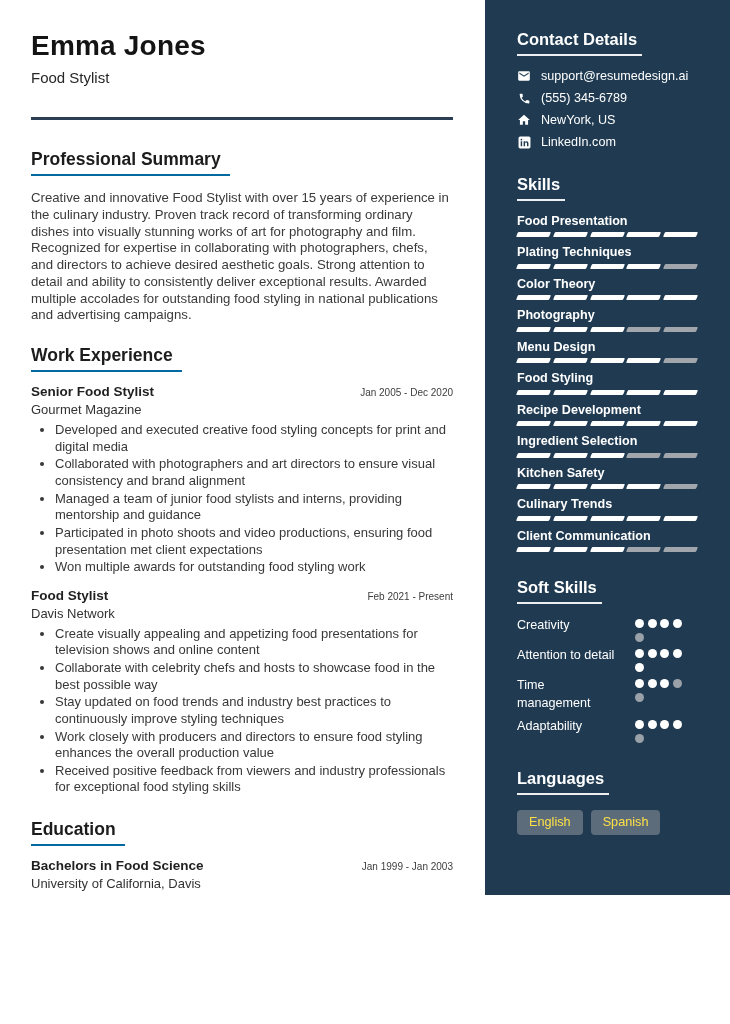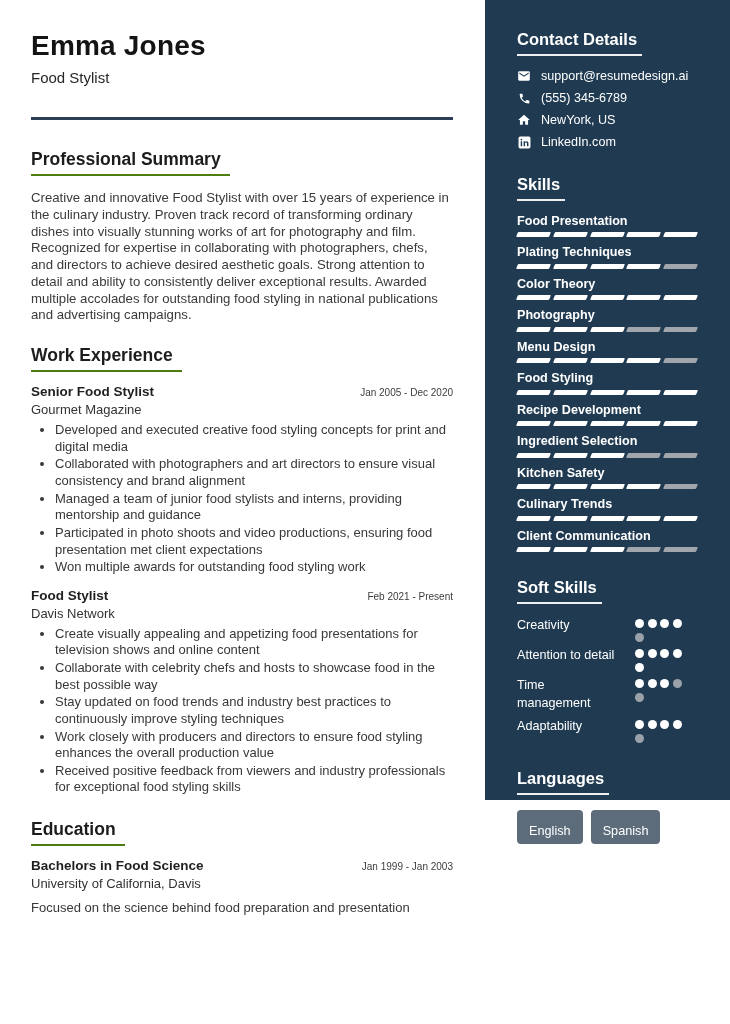--- a/index.html
+++ b/index.html
@@ -27,39 +27,39 @@
   h1.name{font-size:28px;font-weight:700;color:#141414;margin:6px 0 0;letter-spacing:.2px;}
   .subtitle{font-size:15px;color:#272727;margin-top:7px;}
   .divider{height:3px;background:var(--divider);margin-top:31px;}
 
   section.sec-summary{margin-top:29px;}
   section.sec-work{margin-top:21px;}
   section.sec-edu{margin-top:23px;}
 
   h2.main-heading{
     font-size:17.5px;font-weight:700;color:var(--heading-text);
-    display:inline-block;border-bottom:2px solid #4d7c0f;
+    display:inline-block;border-bottom:2px solid #0369a1;
     padding:0 9px 4px 0;margin:0 0 12px 0;
   }
   .summary-text{font-size:13.2px;line-height:1.27;color:var(--main-text);margin:2px 0 0;}
 
   .job{margin-bottom:12px;}
   .row-split{display:flex;justify-content:space-between;align-items:baseline;}
   .job-title,.edu-degree{font-size:13.5px;font-weight:700;color:#1F1F1F;}
   .job-date,.edu-date{font-size:10px;color:#3D3D3D;}
   .job-company,.edu-school{font-size:13px;color:#333333;margin-top:3px;}
   ul.bullets{margin:5px 0 0;padding-left:24px;list-style:disc;}
   ul.bullets li{font-size:13px;line-height:1.28;color:#383838;margin-bottom:1px;}
 
   .edu-entry{margin-bottom:13px;}
   .edu-desc{font-size:13px;color:#383838;margin-top:9px;}
 
   
   .sidebar{
-    width:245px;height:800px;background:var(--sidebar-bg);
+    width:245px;height:895px;background:var(--sidebar-bg);
     color:#fff;padding:30px 33px 20px 32px;
   }
   h2.side-heading{
     font-size:16.5px;font-weight:700;color:#fff;
     display:inline-block;border-bottom:2px solid rgba(255,255,255,.92);
     padding:0 5px 5px 0;margin:0 0 13px 0;
   }
   section.side-sec{margin-top:0;}
   section.side-sec + section.side-sec{margin-top:26px;}
 
@@ -76,21 +76,21 @@
   .seg.empty{background:var(--bar-empty);}
 
   .soft-row{display:flex;margin-bottom:5px;}
   .soft-label{width:100px;margin-right:18px;font-size:12.6px;line-height:1.42;}
   .dots{width:50px;display:flex;flex-wrap:wrap;column-gap:3.5px;row-gap:5px;align-content:flex-start;padding-top:2px;height:fit-content;}
   .dot{width:9px;height:9px;border-radius:50%;flex:none;}
   .dot.filled{background:var(--dot-filled);}
   .dot.empty{background:var(--dot-empty);}
 
   .chips{display:flex;gap:8px;margin-top:2px;}
-  .chip{background:var(--chip-bg);color:#ffffff;font-size:12.7px;padding:14px 12px 6px;border-radius:4px;}
+  .chip{background:var(--chip-bg);color:#fde047;font-size:12.7px;padding:5px 12px 6px;border-radius:4px;}
 </style>
 </head>
 <body>
 
 <div class="page">
 
   <div class="main">
     <header>
       <h1 class="name">Emma Jones</h1>
       <div class="subtitle">Food Stylist</div>
@@ -140,21 +140,20 @@
     <section class="sec-edu">
       <h2 class="main-heading">Education</h2>
       <div id="edu-list">
 
   <div class="edu-entry">
     <div class="row-split">
       <span class="edu-degree">Bachelors in Food Science</span>
       <span class="edu-date">Jan 1999 - Jan 2003</span>
     </div>
     <div class="edu-school">University of California, Davis</div>
-    <div class="edu-desc">Focused on the science behind food preparation and presentation</div>
   </div>
 </div>
     </section>
   </div>
 
   <aside class="sidebar">
     <section class="side-sec">
       <h2 class="side-heading">Contact Details</h2>
       <div id="contact-list">
   <div class="contact-item">

